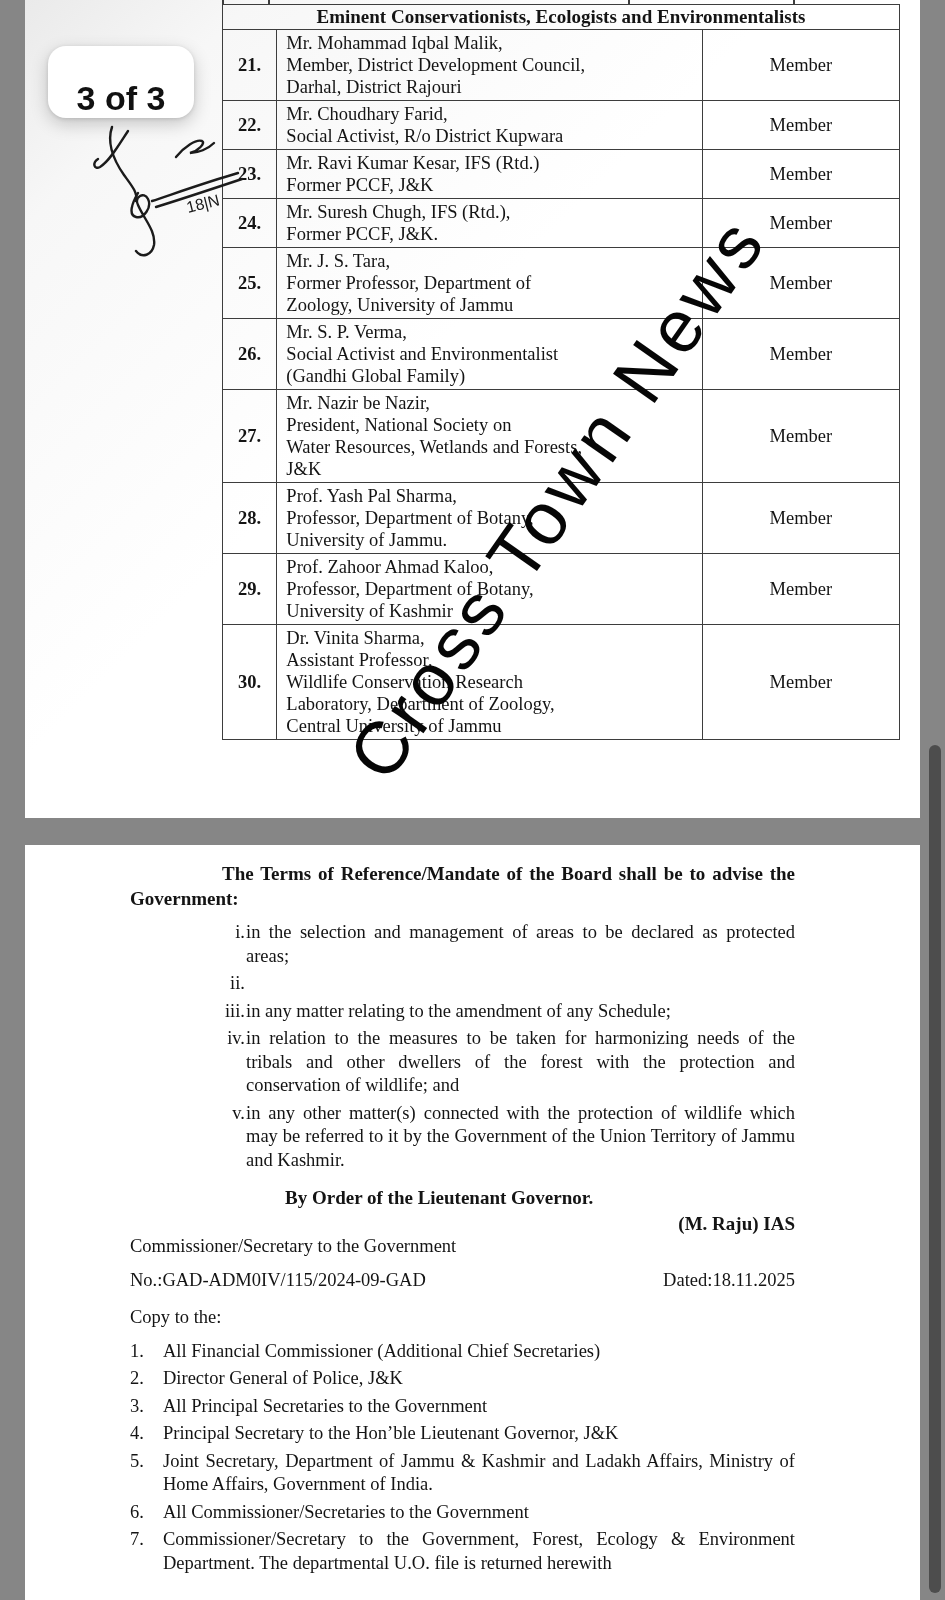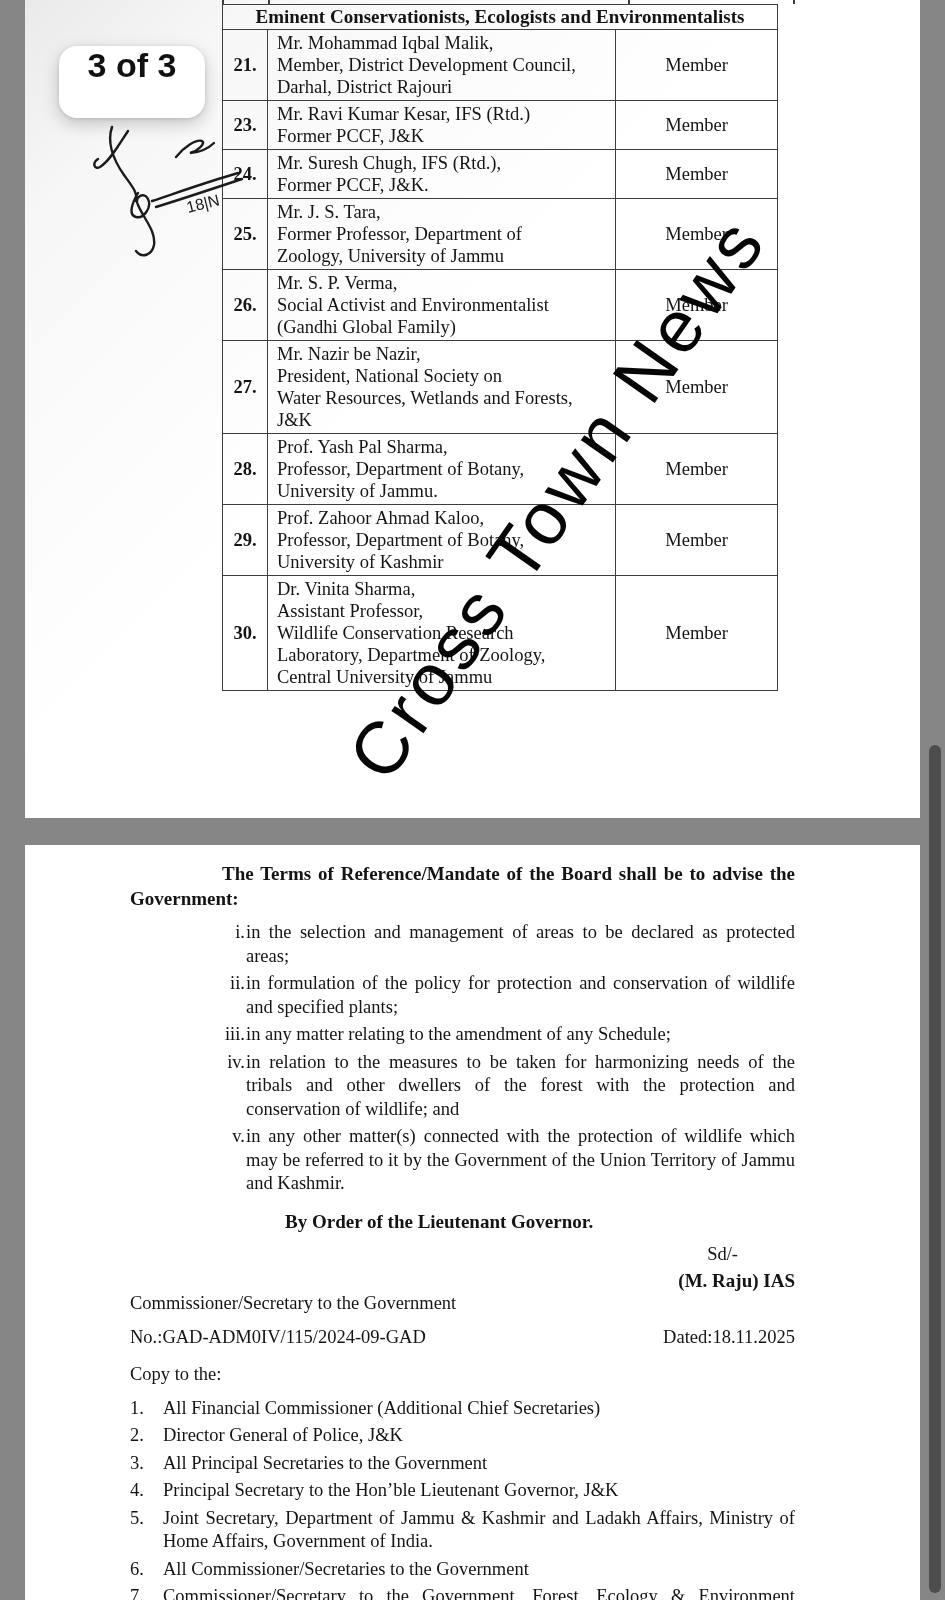--- a/index.html
+++ b/index.html
@@ -30,36 +30,36 @@
     left:929px; top:745px;
     width:12px; height:848px;
     background:#4d4d4d;
     border-radius:7px;
     z-index:10;
   }
 
   
   .page-badge {
     position:absolute;
-    left:34px; top:62px;
+    left:23px; top:62px;
     width:146px; height:72px;
     background:#ffffff;
     border-radius:18px;
     box-shadow:0 6px 18px rgba(0,0,0,0.20), 0 1px 4px rgba(0,0,0,0.12);
-    display:flex; align-items:flex-start; justify-content:center;
+    display:flex; align-items:flex-end; justify-content:center;
     font-family:"Liberation Sans", sans-serif;
     font-weight:bold; font-size:34px; color:#111;
     z-index:5;
   }
 
   
   .tbl-wrap { position:absolute; left:197px; top:20px; z-index:1; }
   table.members {
     border-collapse:collapse;
-    width:556px;
+    width:678px;
     font-size:18.5px;
     line-height:22px;
   }
   table.members th, table.members td {
     border:1.6px solid #3d3d3d;
     vertical-align:middle;
   }
   table.members th {
     font-size:19px;
     padding:1px 4px;
@@ -133,20 +133,26 @@
         <th colspan="3">Eminent Conservationists, Ecologists and Environmentalists</th>
       </tr>
       <tr>
         <td class="c-num">21.</td>
         <td class="c-desc">Mr. Mohammad Iqbal Malik,
 Member, District Development Council,
 Darhal, District Rajouri</td>
         <td class="c-role">Member</td>
       </tr>
       <tr>
+        <td class="c-num">22.</td>
+        <td class="c-desc">Mr. Choudhary Farid,
+Social Activist, R/o District Kupwara</td>
+        <td class="c-role">Member</td>
+      </tr>
+      <tr>
         <td class="c-num">23.</td>
         <td class="c-desc">Mr. Ravi Kumar Kesar, IFS (Rtd.)
 Former PCCF, J&amp;K</td>
         <td class="c-role">Member</td>
       </tr>
       <tr>
         <td class="c-num">24.</td>
         <td class="c-desc">Mr. Suresh Chugh, IFS (Rtd.),
 Former PCCF, J&amp;K.</td>
         <td class="c-role">Member</td>
@@ -224,39 +230,37 @@
 
     <p class="tor-intro">The Terms of Reference/Mandate of the Board shall be to advise the Government:</p>
 
     <ol class="tor-list">
       <li>
         <span class="tor-marker">i.</span>
         <span class="tor-text">in the selection and management of areas to be declared as protected areas;</span>
       </li>
       <li>
         <span class="tor-marker">ii.</span>
-        <span class="tor-text">in formulation of the policy for protection and conservation of wildlife and specified plants;</span>
       </li>
       <li>
         <span class="tor-marker">iii.</span>
         <span class="tor-text">in any matter relating to the amendment of any Schedule;</span>
       </li>
       <li>
         <span class="tor-marker">iv.</span>
         <span class="tor-text">in relation to the measures to be taken for harmonizing needs of the tribals and other dwellers of the forest with the protection and conservation of wildlife; and</span>
       </li>
       <li>
         <span class="tor-marker">v.</span>
         <span class="tor-text">in any other matter(s) connected with the protection of wildlife which may be referred to it by the Government of the Union Territory of Jammu and Kashmir.</span>
       </li>
     </ol>
 
     <p class="by-order">By Order of the Lieutenant Governor.</p>
 
-    <p class="sd-line">Sd/-</p>
     <p class="sig-name">(M. Raju) IAS</p>
     <p class="sig-title">Commissioner/Secretary to the Government</p>
 
     <div class="ref-row">
       <span>No.:GAD-ADM0IV/115/2024-09-GAD</span>
       <span>Dated:18.11.2025</span>
     </div>
 
     <p class="copy-heading">Copy to the:</p>
 

